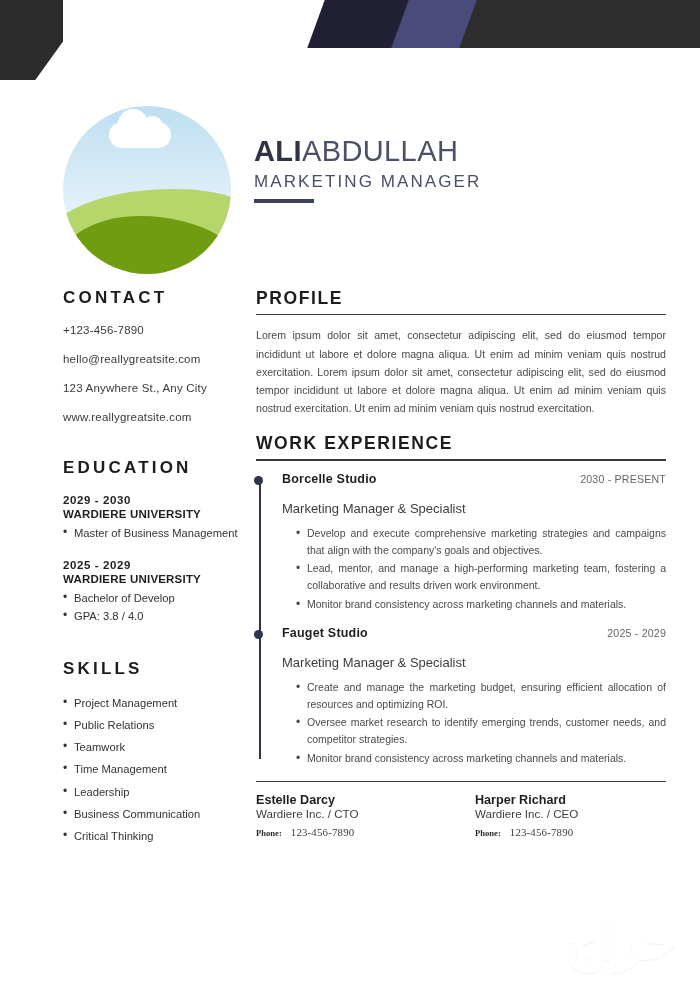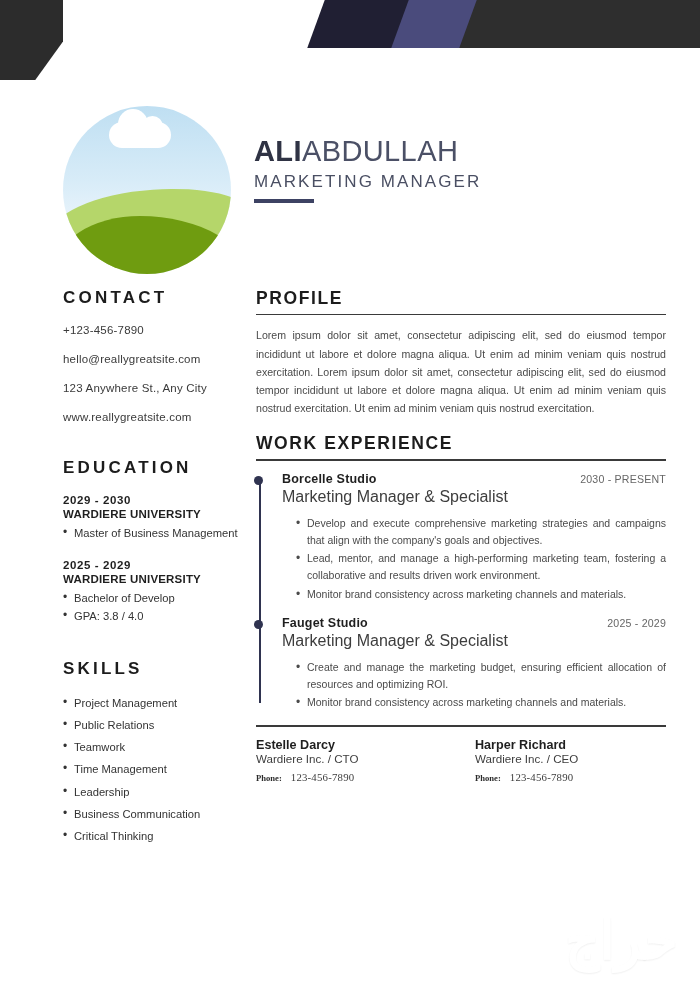--- a/index.html
+++ b/index.html
@@ -148,21 +148,21 @@
   .job { position: relative; margin-bottom: 13px; }
   .job-dot {
     position: absolute; left: -28px; top: 4px;
     width: 9px; height: 9px; border-radius: 50%; background: #2f3350;
   }
   .job-top { display: flex; justify-content: space-between; align-items: baseline; }
   .job-company {
     font-size: 12.5px; font-weight: bold; color: #1f1f1f; letter-spacing: 0.2px;
   }
   .job-dates { font-size: 10.6px; color: #666; letter-spacing: 0.2px; }
-  .job-role { font-size: 16px; color: #3d3d3d; margin-top: 2px; }
+  .job-role { font-size: 13px; color: #3d3d3d; margin-top: 15px; }
   .job-ul { list-style: none; margin-top: 9px; padding-left: 14px; }
   .job-ul li {
     font-size: 10.5px; line-height: 1.6; color: #4a4a4a;
     text-align: justify; position: relative; padding-left: 11px;
     margin-bottom: 2px;
   }
   .job-ul li::before {
     content: "\2022"; position: absolute; left: 0; top: -1px;
     font-size: 12px; color: #4a4a4a;
   }
@@ -293,20 +293,21 @@
 
       <div class="job">
         <div class="job-dot"></div>
         <div class="job-top">
           <span class="job-company">Fauget Studio</span>
           <span class="job-dates">2025 - 2029</span>
         </div>
         <div class="job-role">Marketing Manager &amp; Specialist</div>
         <ul class="job-ul">
           <li>Create and manage the marketing budget, ensuring efficient allocation of resources and optimizing ROI.</li>
+          <li>Oversee market research to identify emerging trends, customer needs, and competitor strategies.</li>
           <li>Monitor brand consistency across marketing channels and materials.</li>
         </ul>
       </div>
     </div>
   </div>
 
   <div class="sec-sp-ref">
     <div class="sec-rule"></div>
 
     <div class="ref-row">

